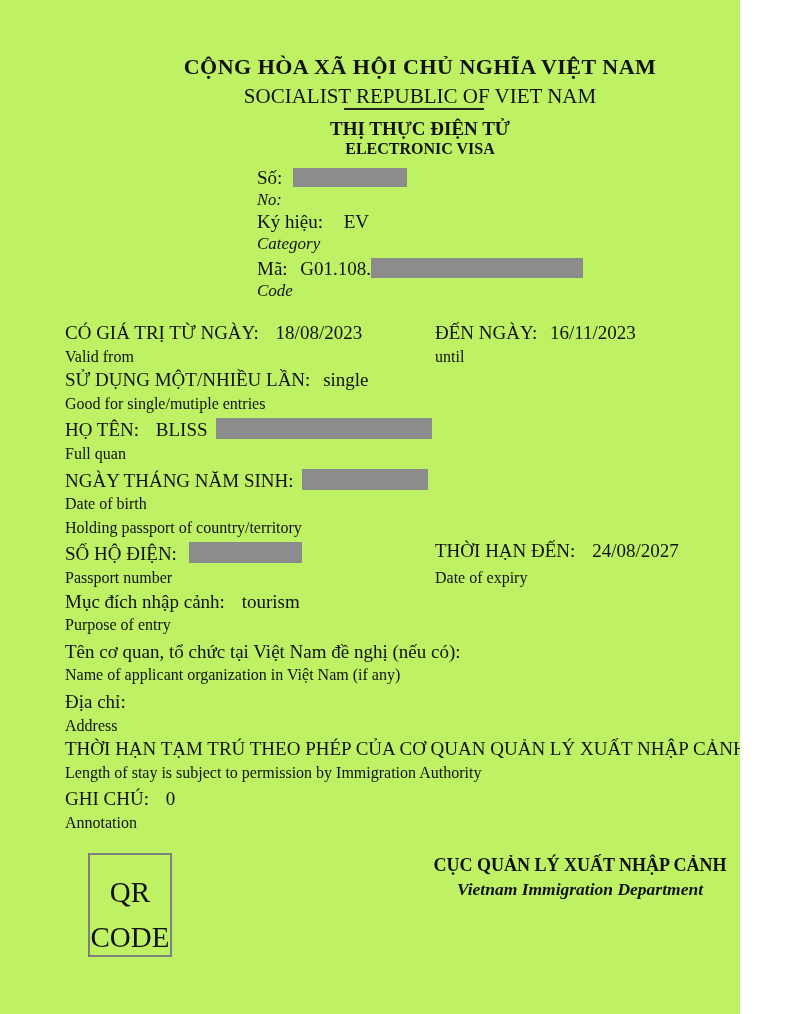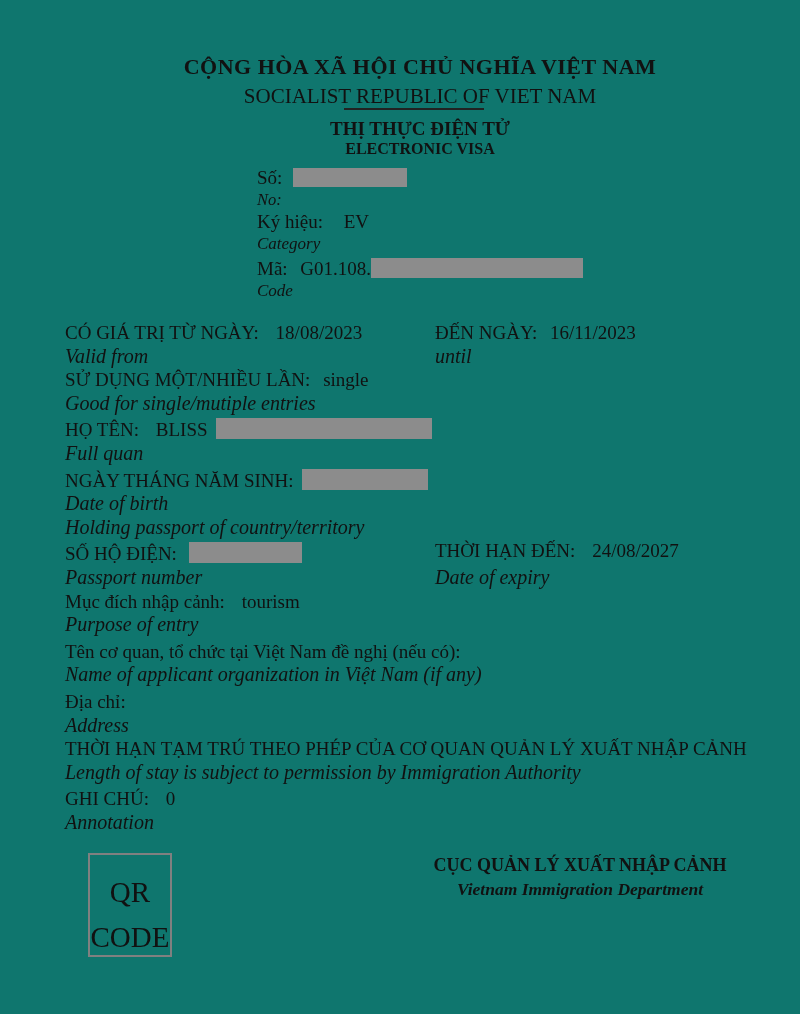--- a/index.html
+++ b/index.html
@@ -1,21 +1,21 @@
 <!DOCTYPE html>
 <html style="--redaction: #8c8c8c; --qr-border: #808080;"><head>
 <meta charset="utf-8">
 <style>
   * { margin: 0; padding: 0; box-sizing: border-box; }
   html, body { background: #ffffff; }
   .page {
     position: relative;
-    width: 800px;
+    width: 740px;
     height: 1014px;
-    background: #0f766e;
+    background: #bef264;
     font-family: "Liberation Serif", "DejaVu Serif", serif;
     color: #111111;
     overflow: hidden;
   }
   .abs { position: absolute; }
   .centered { left: 40px; width: 760px; text-align: center; }
 
   .h-line1 { top: 54px; font-size: 22px; font-weight: bold; letter-spacing: 0.5px; }
   .h-line2 { top: 84px; font-size: 21px; }
   .h-rule  { top: 108px; left: 344px; width: 140px; border-top: 2px solid #222; }
@@ -33,21 +33,21 @@
     vertical-align: baseline;
     transform: translateY(3px);
   }
   .r-so   { width: 114px; height: 19px; margin-left: 6px; }
   .r-ma   { width: 212px; height: 20px; }
   .r-name { width: 216px; height: 21px; margin-left: 8px; }
   .r-dob  { width: 126px; height: 21px; margin-left: 8px; }
   .r-pass { width: 113px; height: 21px; margin-left: 12px; }
 
   .body { top: 321px; left: 65px; width: 690px; font-size: 19px; line-height: 23.6px; }
-  .body .sub { font-style: italic; font-size: 20px; }
+  .body .sub { font-size: 16px; }
   .row { position: relative; }
   .col-right { position: absolute; left: 370px; top: 0; }
   .val { margin-left: 12px; }
   .gap { margin-top: 3px; }
 
   .qr-box {
     top: 853px; left: 88px; width: 84px; height: 104px;
     border: 2px solid var(--qr-border, #808080);
     text-align: center;
     font-size: 29px;

